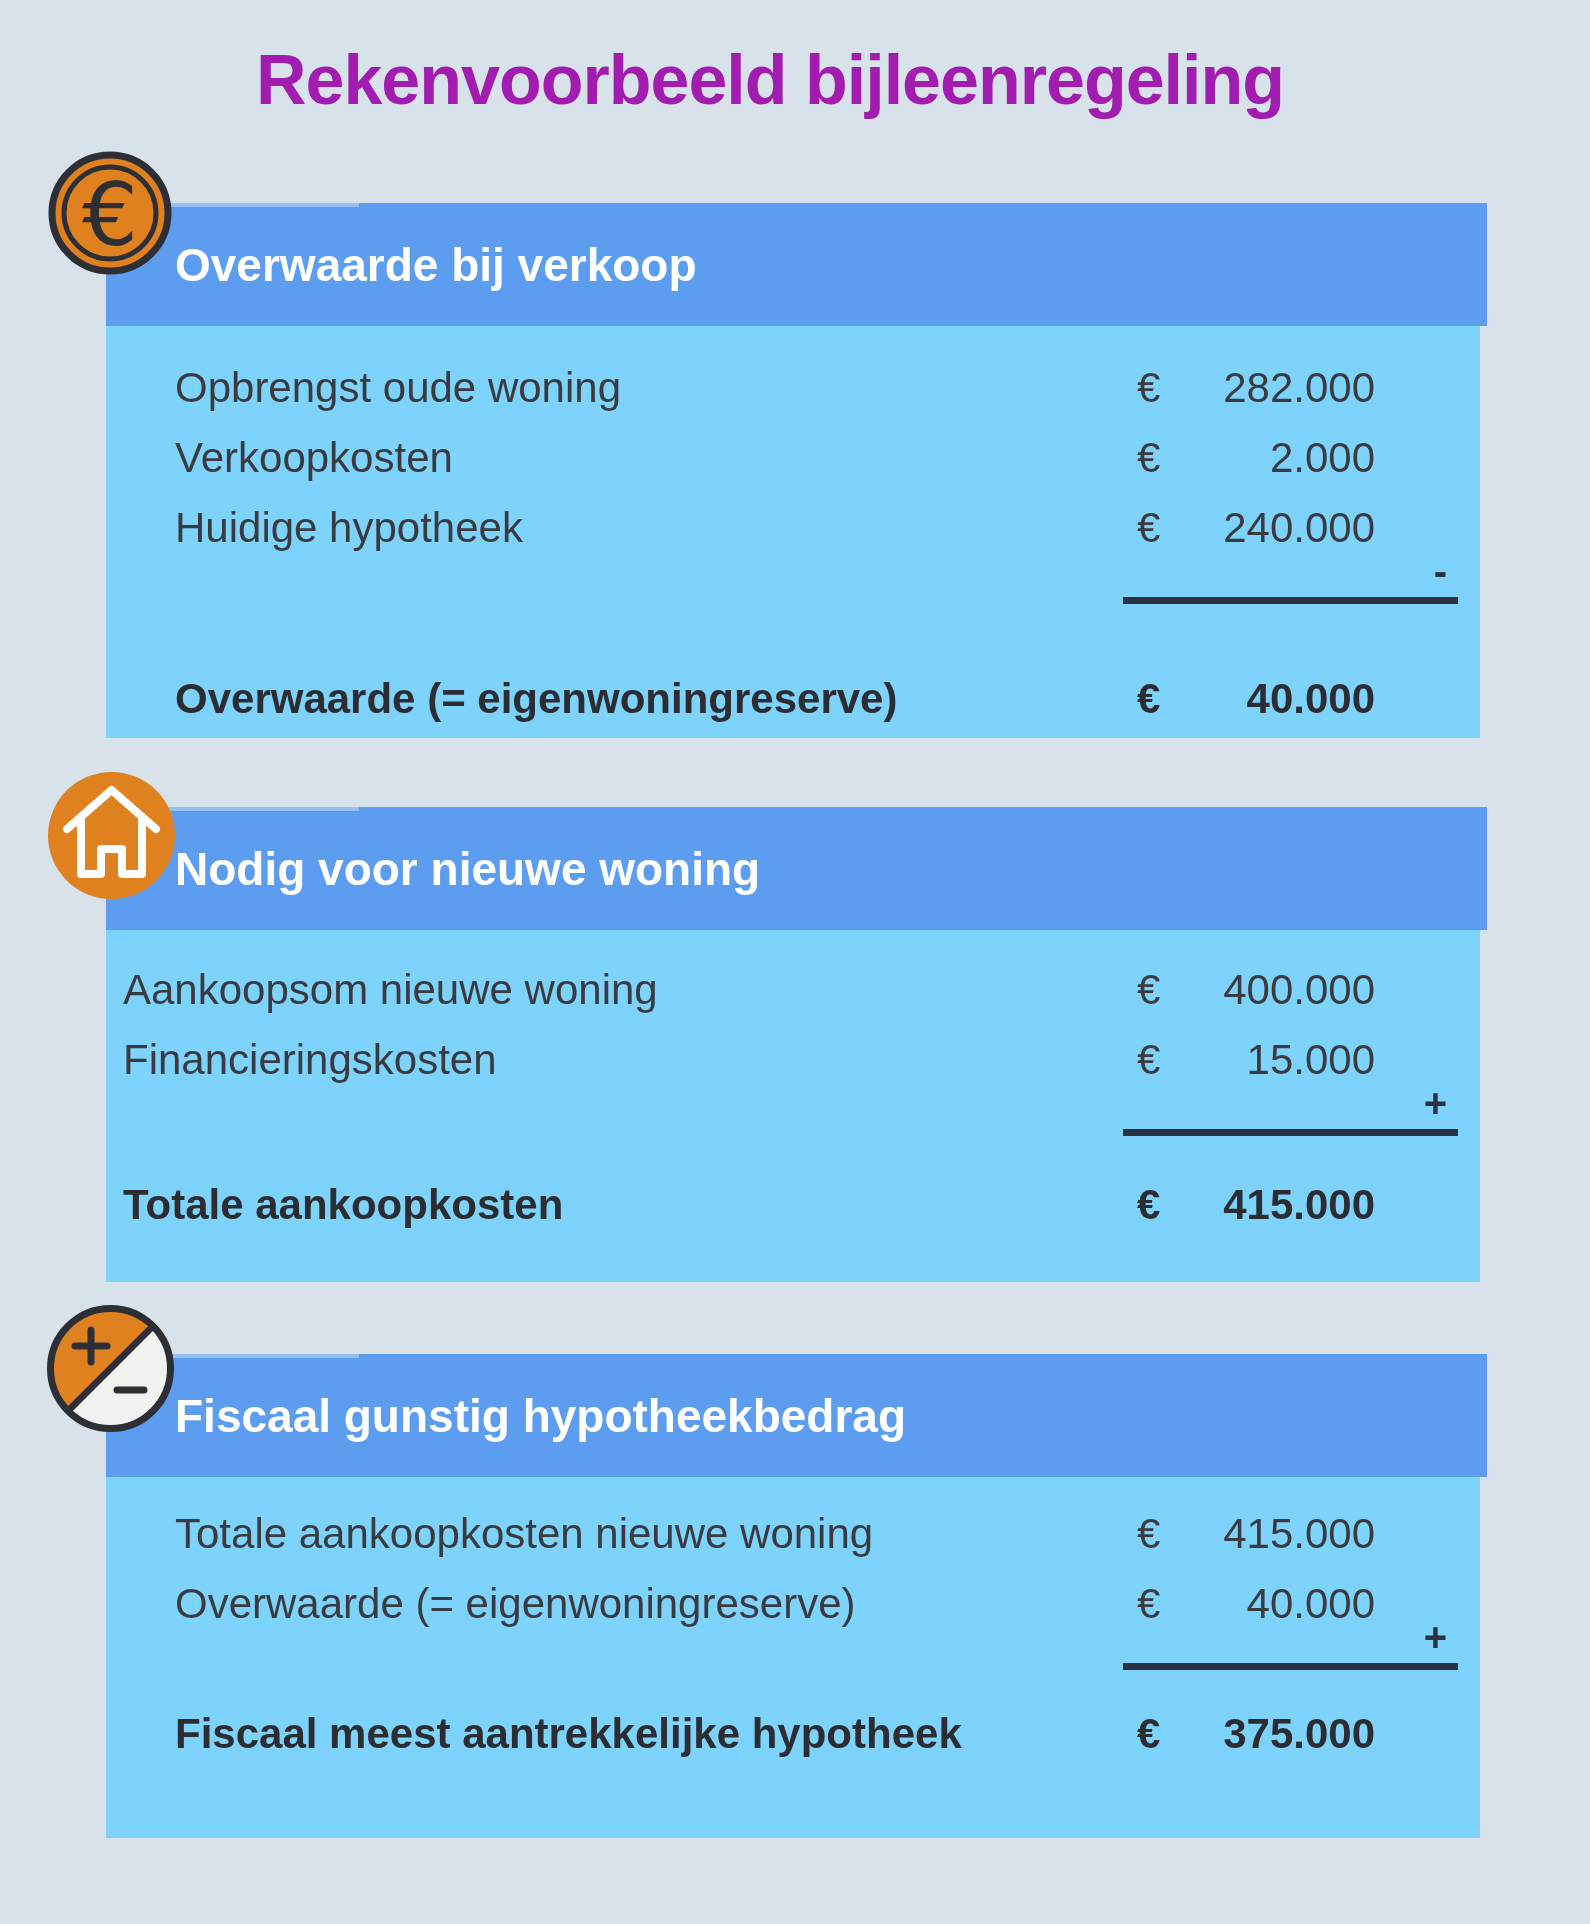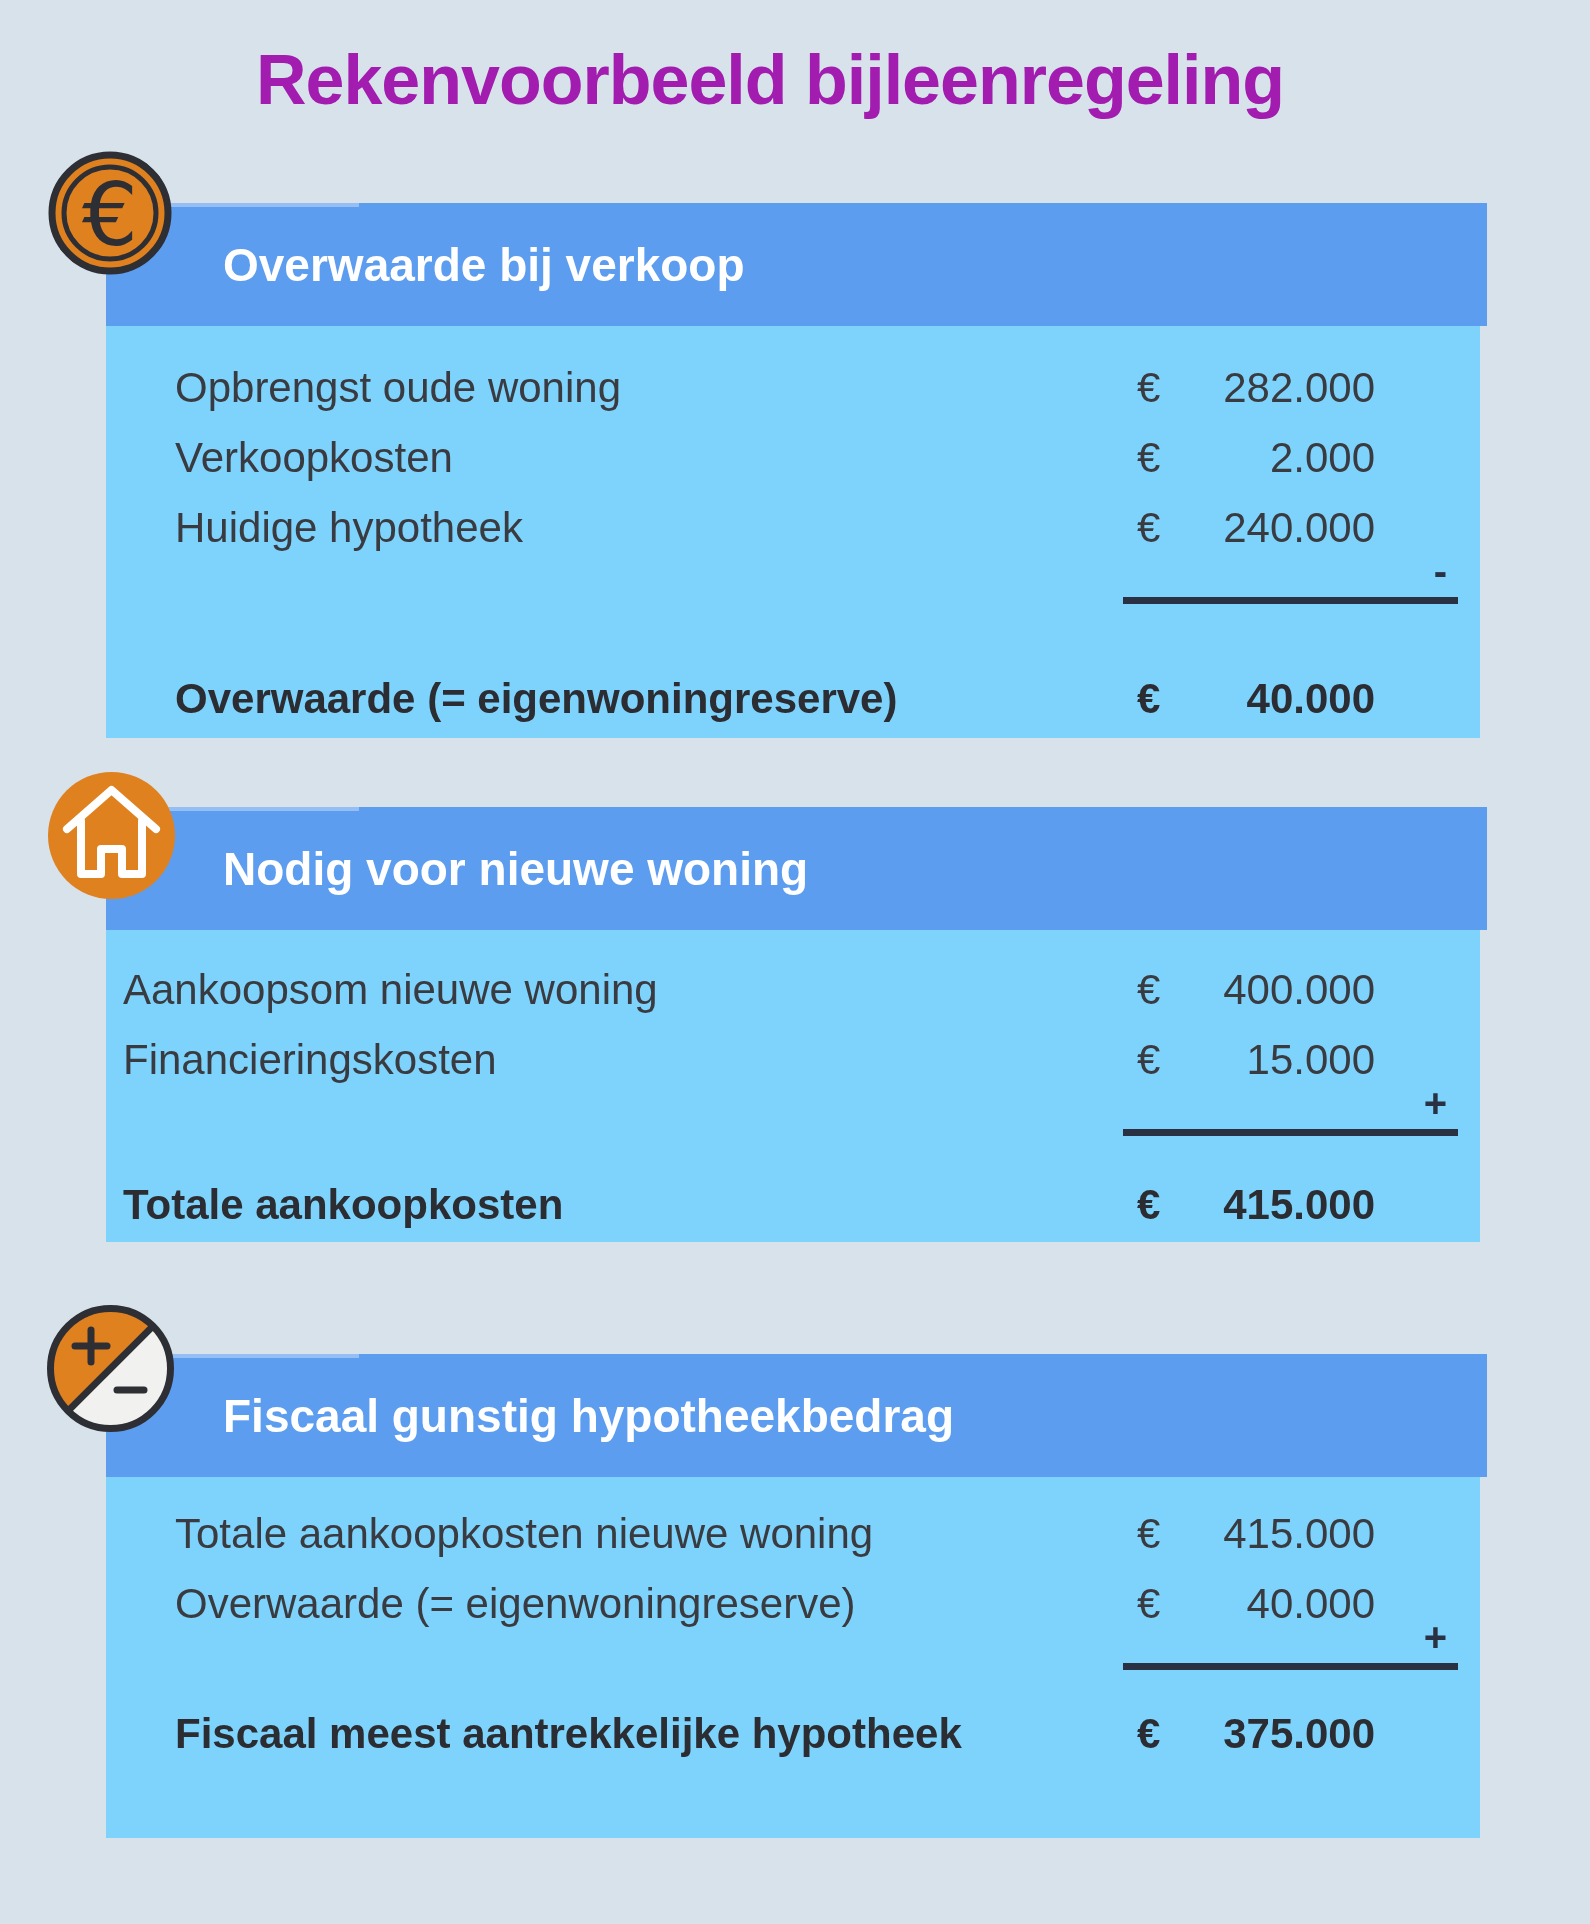--- a/index.html
+++ b/index.html
@@ -16,21 +16,21 @@
   .panel{position:absolute;left:106px;width:1374px;}
   .panel-header{
     position:relative;width:1381px;height:123px;background:#5D9DEF;
     display:flex;align-items:center;padding-left:69px;box-sizing:border-box;
   }
   .panel-header::before{
     content:"";position:absolute;left:0;top:0;width:253px;height:4px;
     background:rgba(255,255,255,0.35);
   }
   .panel-header .hdr{
-    font-size:46px;font-weight:700;color:#FFFFFF;white-space:nowrap;margin-left:48px;
+    font-size:46px;font-weight:700;color:#FFFFFF;white-space:nowrap;
   }
   .panel-body{
     background:#7dd3fc;box-sizing:border-box;
     padding-left:69px;padding-right:105px;
   }
   .row{display:flex;align-items:center;height:70px;font-size:42px;color:#3A3B40;}
   .row .label{flex:1;white-space:nowrap;}
   .value{display:flex;align-items:center;width:238px;flex:none;}
   .value .num{margin-left:auto;}
   .row.total{font-weight:700;color:#2C2D32;}
@@ -92,21 +92,21 @@
           <span class="num">40.000</span>
         </span>
       </div>
     </div>
   </section>
 
   <section class="panel" style="top:807px;">
     <div class="panel-header">
       <span class="hdr">Nodig voor nieuwe woning</span>
     </div>
-    <div class="panel-body" style="height:312px;padding-top:25px;padding-left:17px;">
+    <div class="panel-body" style="height:352px;padding-top:25px;padding-left:17px;">
       <div class="row">
         <span class="label">Aankoopsom nieuwe woning</span>
         <span class="value">
           <span class="euro">€</span>
           <span class="num">400.000</span>
         </span>
       </div>
       <div class="row">
         <span class="label">Financieringskosten</span>
         <span class="value">

